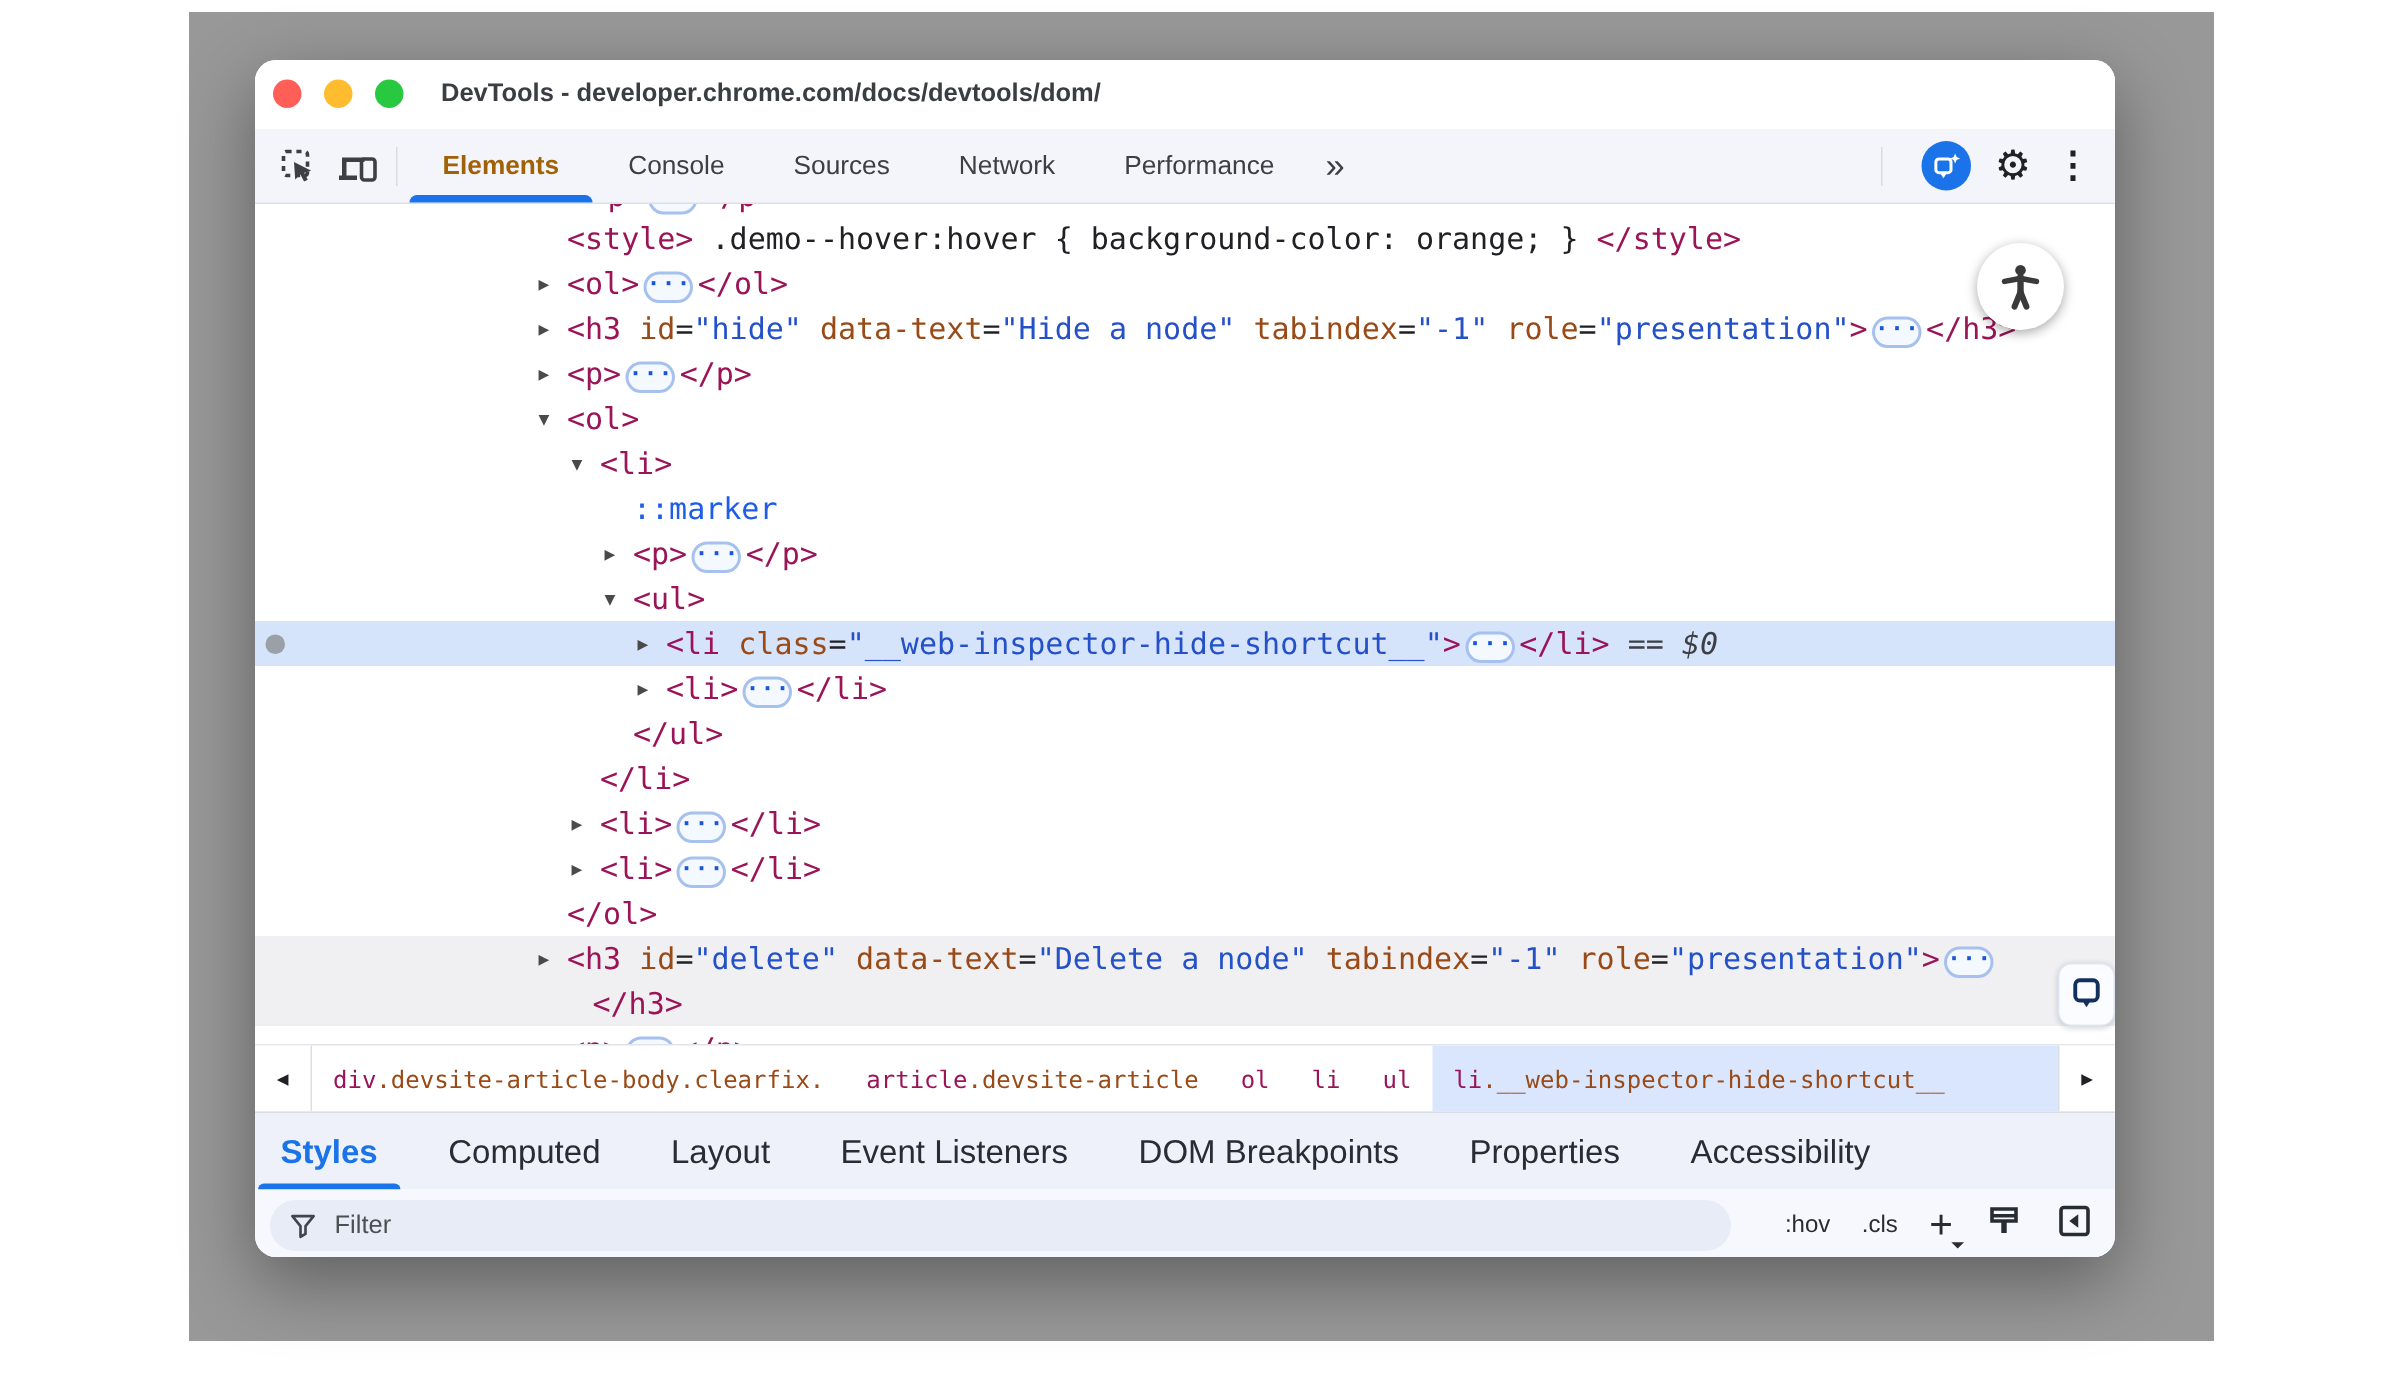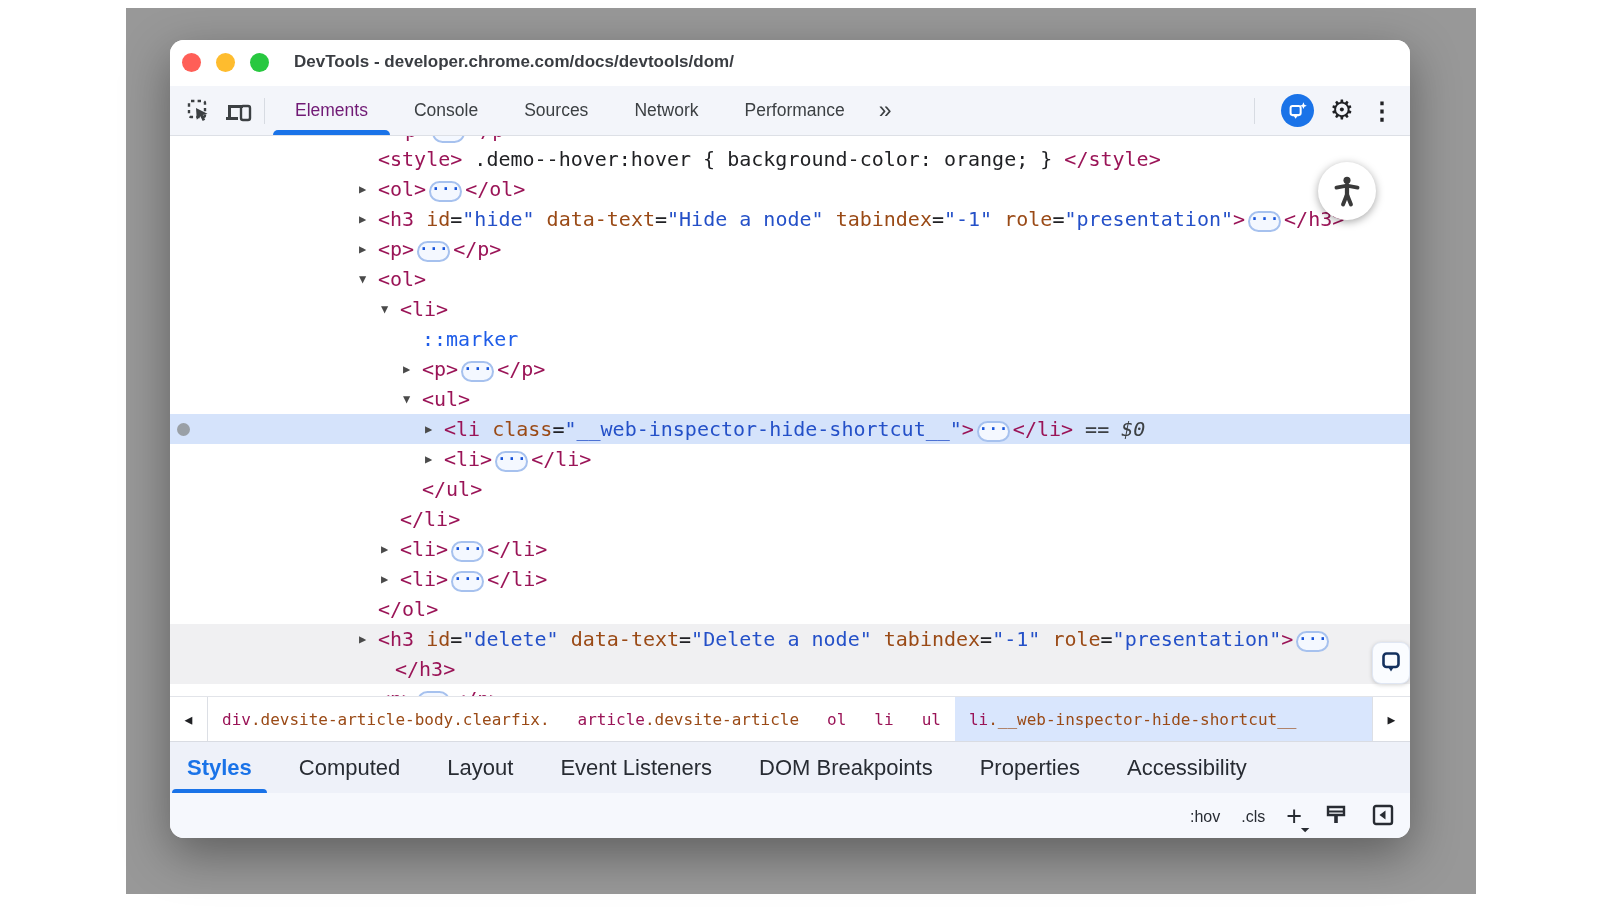--- a/index.html
+++ b/index.html
@@ -15,21 +15,21 @@
   .light.green{left:80px;background:#28c840;}
   .wintitle{position:absolute;left:124px;top:12px;font-size:17px;font-weight:700;color:#3a3d42;text-align:right;}
   
   .toolbar{position:relative;height:49px;background:#f3f5fa;border-bottom:1px solid #dde0e6;
     display:flex;align-items:center;}
   .tb-icon{width:30px;height:30px;display:flex;align-items:center;justify-content:center;flex:0 0 auto;}
   .tb-icon svg{display:block;}
   .vdiv{width:1px;height:26px;background:#d7dbe2;margin:0 10px;flex:0 0 auto;}
   .tabs{display:flex;align-items:center;gap:46px;margin-left:20px;height:100%;}
   .tab{font-size:17.5px;color:#3c4043;position:relative;height:100%;display:flex;align-items:center;cursor:default;}
-  .tab.active{color:#701a75;font-weight:400;}
+  .tab.active{color:#a16207;font-weight:700;}
   .tab.active::after{content:"";position:absolute;left:-22px;right:-22px;bottom:0;height:5px;
     background:#1a73e8;border-radius:5px 5px 0 0;}
   .moretabs{font-size:23px;color:#3c4043;margin-left:34px;letter-spacing:-2px;}
   .tb-right{margin-left:auto;display:flex;align-items:center;gap:16px;padding-right:16px;}
   .ai-circle{width:33px;height:33px;border-radius:50%;background:#1a73e8;display:flex;align-items:center;justify-content:center;}
   .gear{font-size:27px;color:#202124;line-height:1;}
   .kebab{font-size:24px;color:#202124;line-height:1;font-weight:700;}
   
   .dom{position:relative;height:560px;background:#fff;overflow:hidden;
     font-family:"DejaVu Sans Mono","Liberation Mono",monospace;font-size:20px;color:#202124;}
@@ -193,20 +193,26 @@
       <span class="stab active">Styles</span>
       <span class="stab">Computed</span>
       <span class="stab">Layout</span>
       <span class="stab">Event Listeners</span>
       <span class="stab">DOM Breakpoints</span>
       <span class="stab">Properties</span>
       <span class="stab">Accessibility</span>
     </div>
 
   <div class="filterbar">
+    <div class="filter-pill">
+      <svg width="20" height="20" viewBox="0 0 24 24">
+        <path d="M3.5 4.5 h17 L14 12.5 v6.2 l-4 2.3 v-8.5 Z" fill="none" stroke="#3f4550" stroke-width="2.1" stroke-linejoin="round"></path>
+      </svg>
+      <input class="filter-input" placeholder="Filter" style="">
+    </div>
     <div class="fb-right">
       <span class="fb-text">:hov</span>
       <span class="fb-text">.cls</span>
       <span class="plus-wrap"><span>+</span><span class="plus-tri"></span></span>
       <span>
         <svg width="26" height="26" viewBox="0 0 26 26">
           <path d="M5 5 h16 v8 h-16 Z" fill="none" stroke="#282c33" stroke-width="2.4"></path>
           <path d="M5 9.5 h16" stroke="#282c33" stroke-width="2.2"></path>
           <rect x="11.2" y="13" width="3.6" height="8" fill="#282c33"></rect>
         </svg>

